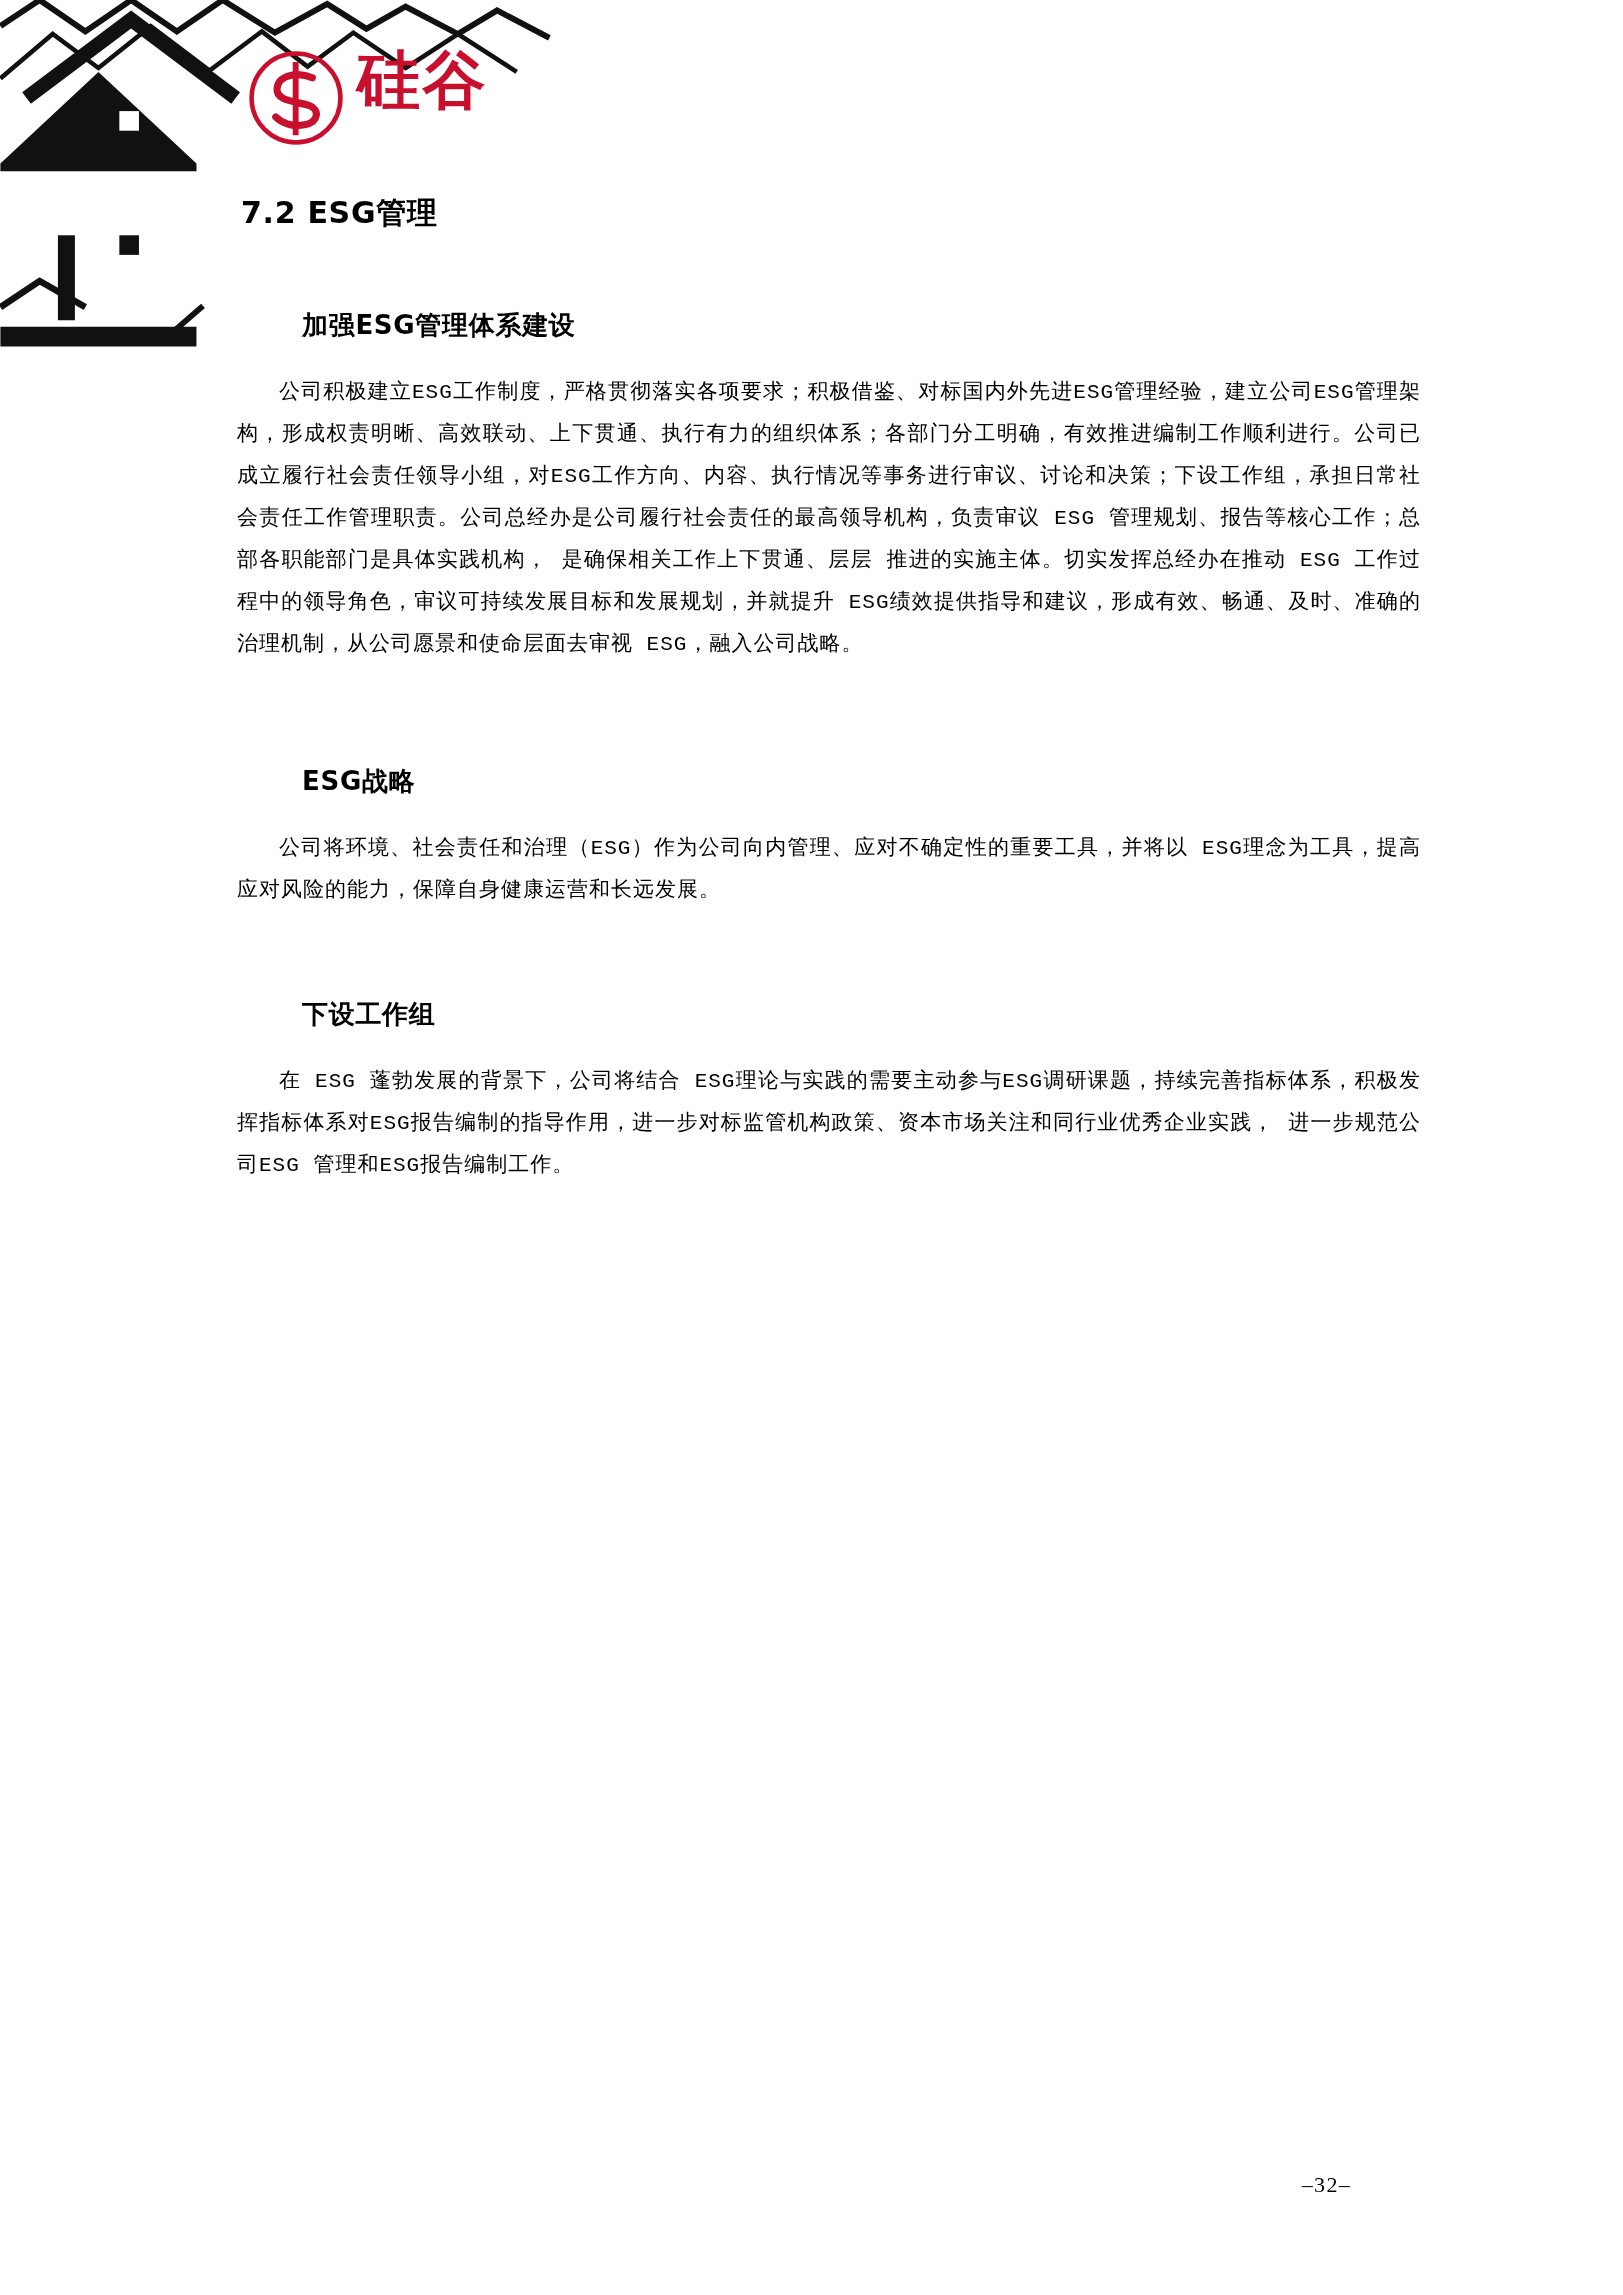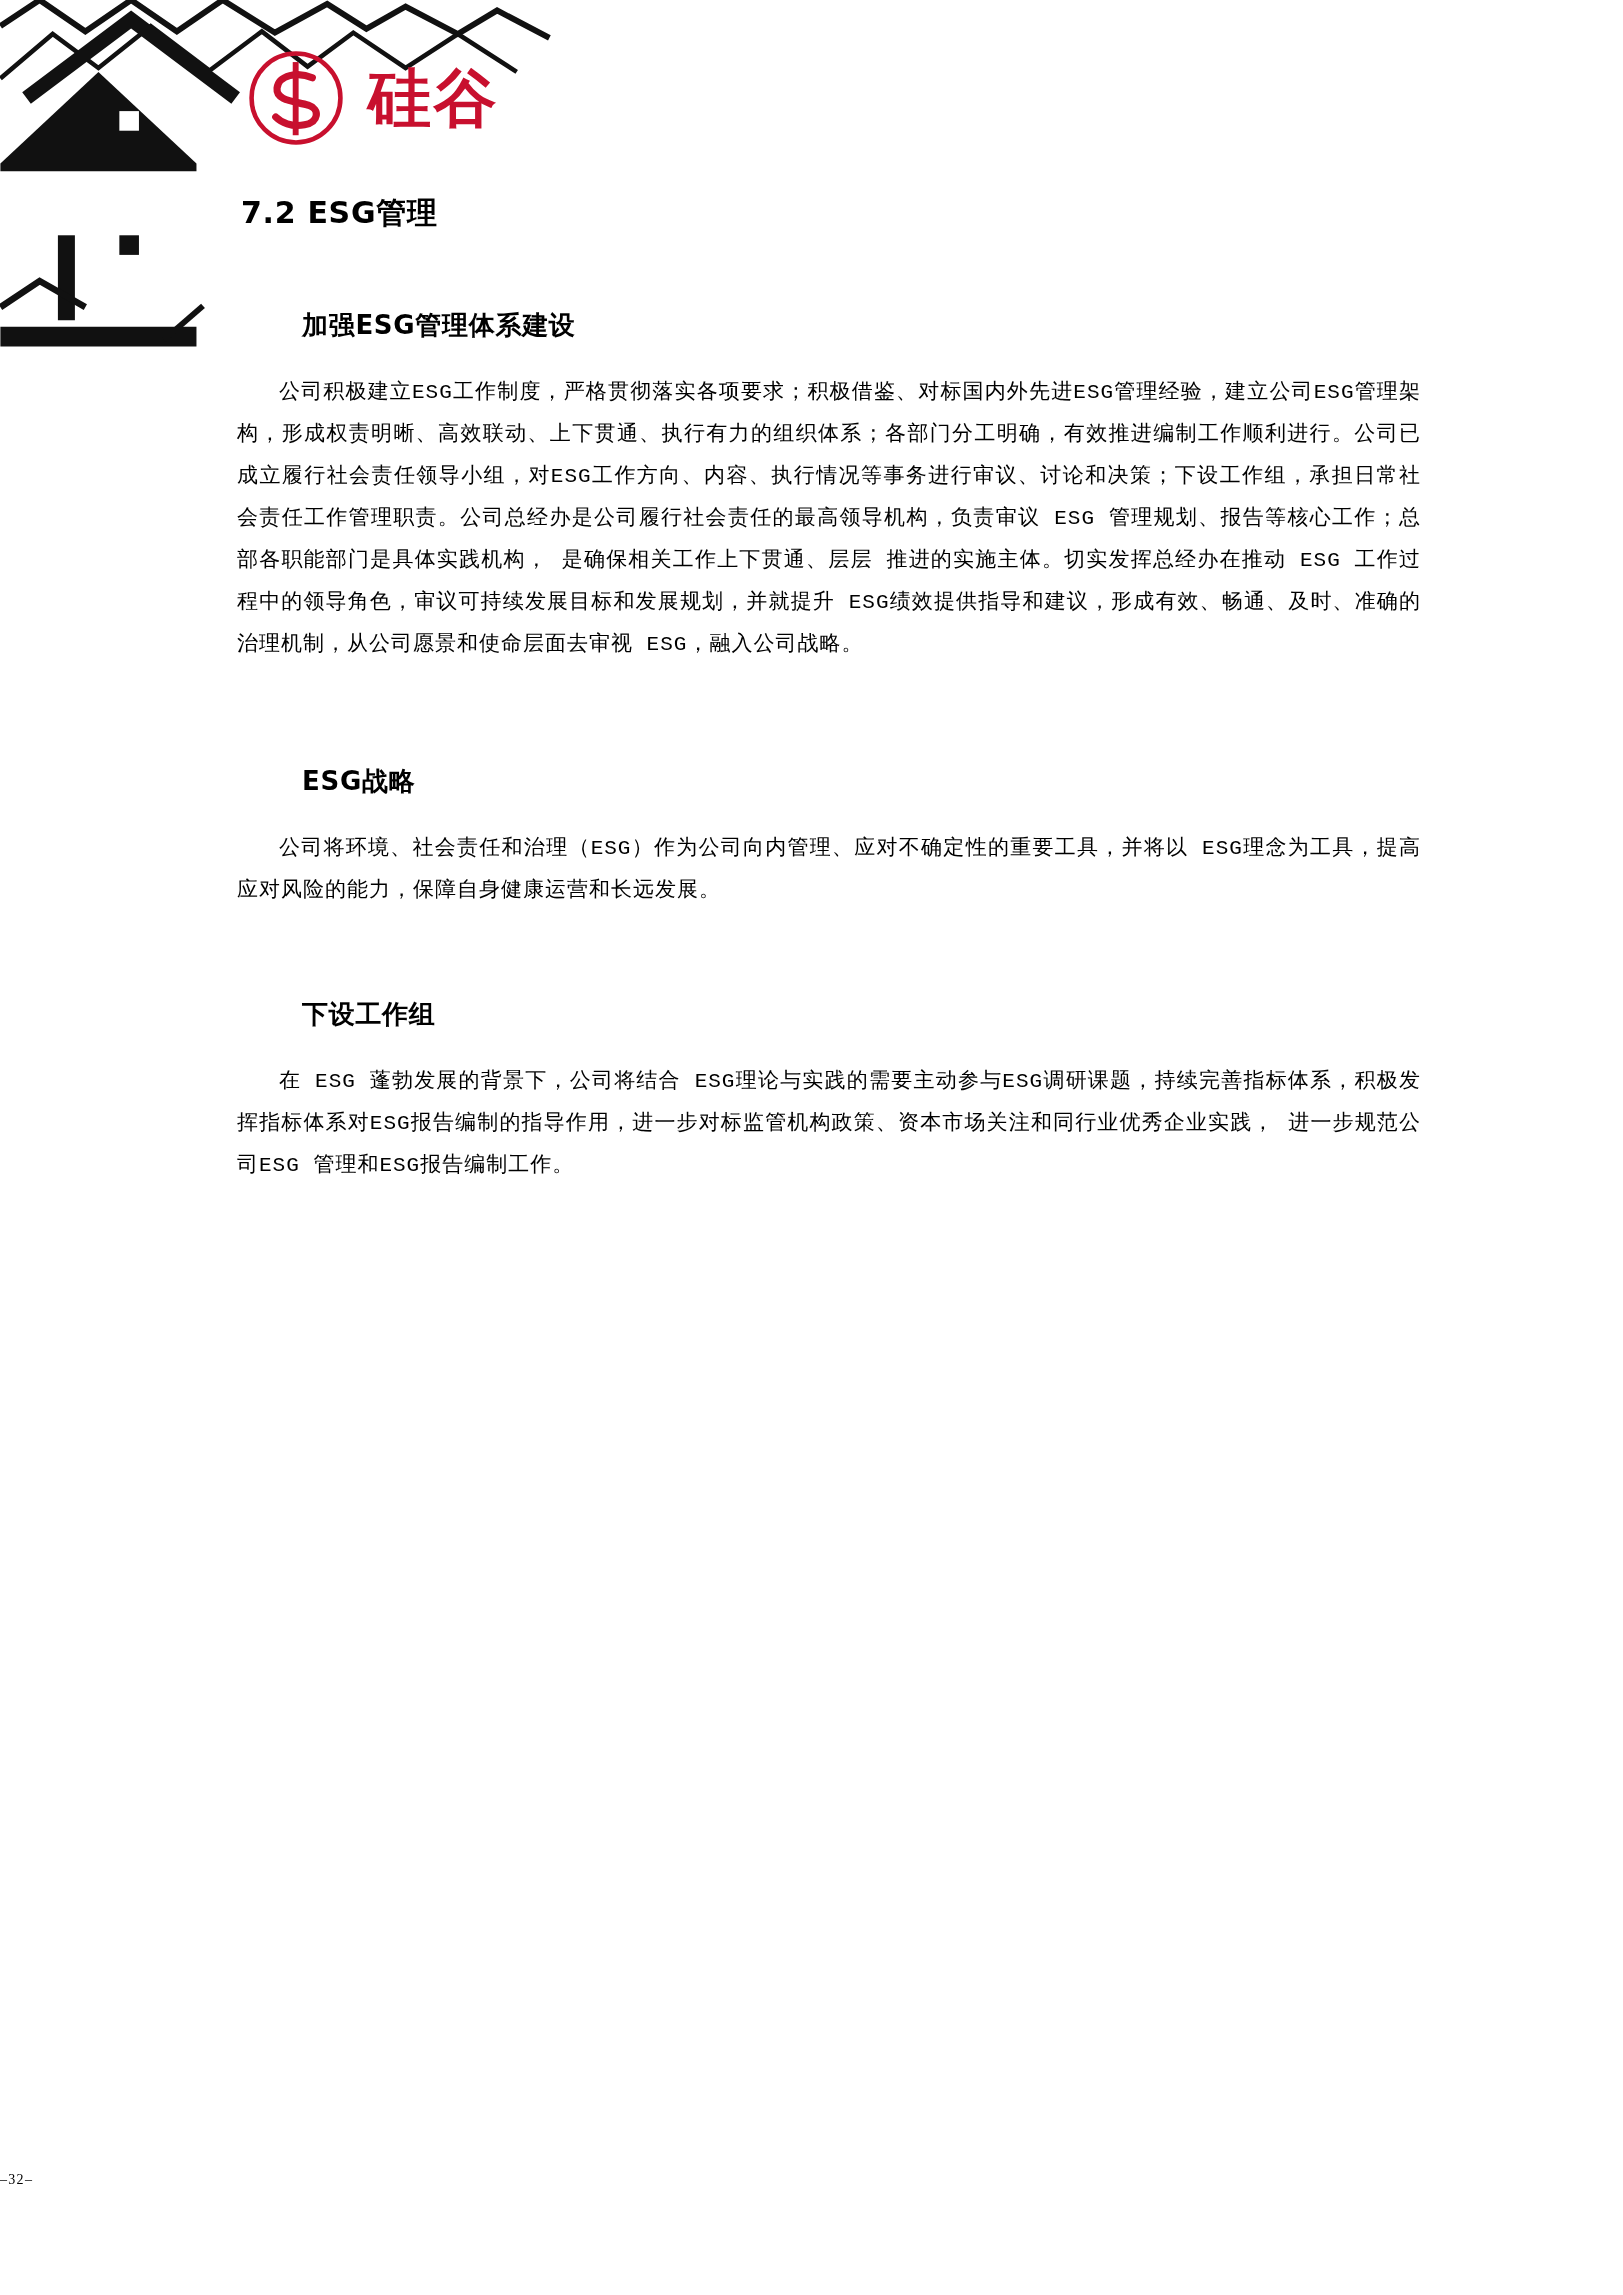--- a/index.html
+++ b/index.html
@@ -25,22 +25,22 @@
     height: 366px;
     pointer-events: none;
   }
 
   
   .logo-block {
     position: absolute;
     left: 247px;
     top: 49px;
     display: flex;
-    align-items: center;
-    gap: 23px;
+    align-items: flex-start;
+    gap: 12px;
   }
   .logo-mark {
     width: 98px;
     height: 98px;
   }
   .logo-text {
     font-family: "DejaVu Sans", sans-serif;
     font-size: 63px;
     font-weight: 700;
     color: #c8102e;
@@ -95,23 +95,23 @@
   }
 
   .gap-lg { height: 98px; }
   .gap-md { height: 85px; }
 
   .page-number {
     position: absolute;
     left: 0;
     top: 2172px;
     width: 1351px;
-    text-align: left;
+    text-align: right;
     font-family: "Liberation Serif", serif;
-    font-size: 14px;
+    font-size: 22px;
     letter-spacing: 1.3px;
   }
 </style>
 </head>
 <body>
 
 <div class="header-art">
   <svg width="589" height="366" viewBox="0 0 900 560" xmlns="http://www.w3.org/2000/svg">
 
     <path d="M0 40 L60 0 L130 48 L200 0 L270 48 L340 0 L420 50 L500 6 L560 44 L620 10 L700 52 L760 16 L840 58" fill="none" stroke="#111111" stroke-width="9"></path>

